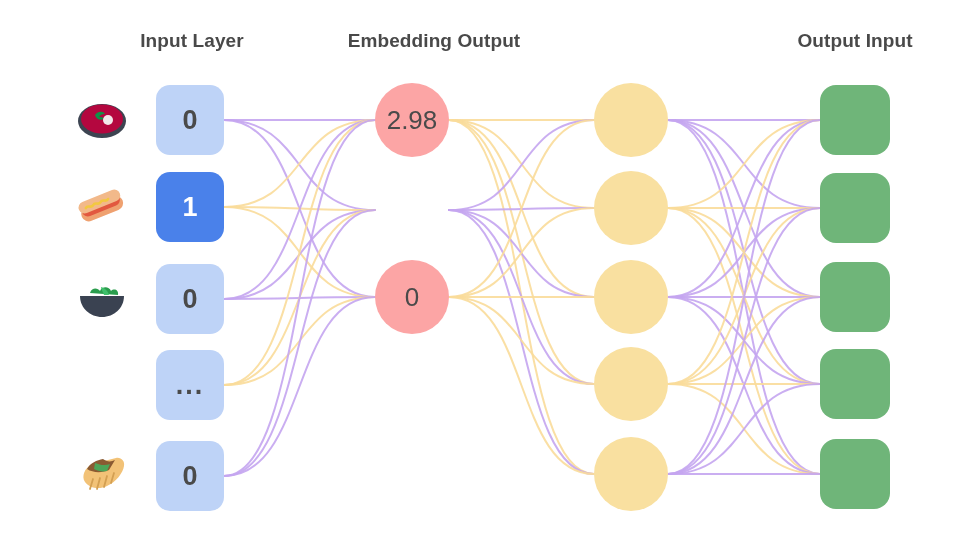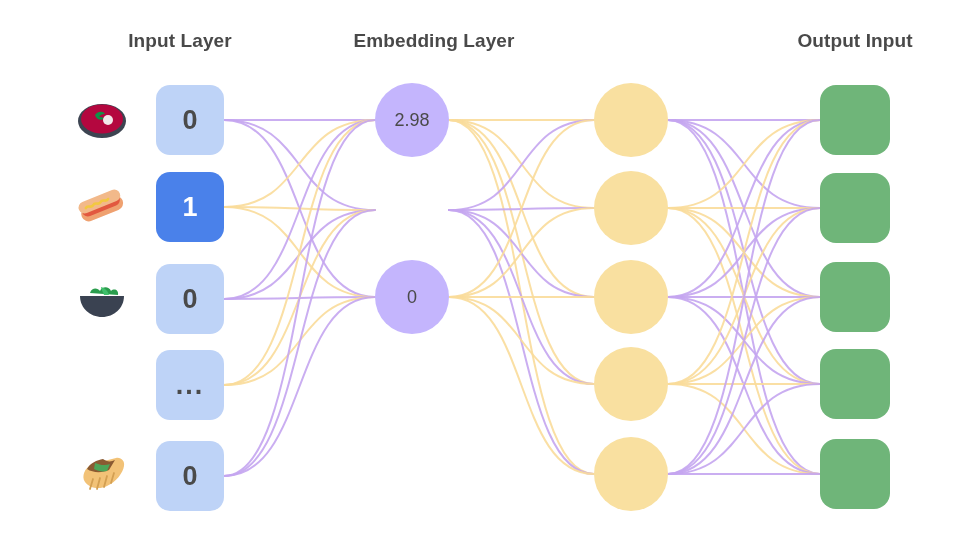--- a/index.html
+++ b/index.html
@@ -62,22 +62,22 @@
   }
   .input-box.ellipsis {
     font-size: 27px;
     letter-spacing: 2px;
     line-height: 0.4;
   }
   .emb-node {
     width: 74px;
     height: 74px;
     border-radius: 50%;
-    background: #c4b5fd;
-    font-size: 18px;
+    background: #fca5a5;
+    font-size: 26px;
     color: #4a4a4a;
   }
   .hidden-node {
     width: 74px;
     height: 74px;
     border-radius: 50%;
     background: #f9e0a0;
   }
   .output-box {
     width: 70px;
@@ -151,22 +151,22 @@
       <path d="M 668 384 C 751.6 384, 736.4 297, 820 297" stroke="#f9dc9a" stroke-width="2" fill="none" stroke-linecap="round" opacity="0.9"></path>
       <path d="M 668 384 C 751.6 384, 736.4 384, 820 384" stroke="#f9dc9a" stroke-width="2" fill="none" stroke-linecap="round" opacity="0.9"></path>
       <path d="M 668 384 C 751.6 384, 736.4 474, 820 474" stroke="#f9dc9a" stroke-width="2" fill="none" stroke-linecap="round" opacity="0.9"></path>
       <path d="M 668 474 C 751.6 474, 736.4 120, 820 120" stroke="#c4a5ef" stroke-width="2" fill="none" stroke-linecap="round" opacity="0.9"></path>
       <path d="M 668 474 C 751.6 474, 736.4 208, 820 208" stroke="#c4a5ef" stroke-width="2" fill="none" stroke-linecap="round" opacity="0.9"></path>
       <path d="M 668 474 C 751.6 474, 736.4 297, 820 297" stroke="#c4a5ef" stroke-width="2" fill="none" stroke-linecap="round" opacity="0.9"></path>
       <path d="M 668 474 C 751.6 474, 736.4 384, 820 384" stroke="#c4a5ef" stroke-width="2" fill="none" stroke-linecap="round" opacity="0.9"></path>
       <path d="M 668 474 C 751.6 474, 736.4 474, 820 474" stroke="#c4a5ef" stroke-width="2" fill="none" stroke-linecap="round" opacity="0.9"></path>
     </svg>
 
-  <div class="layer-title" style="left:180px; top:30px;">Input Layer</div>
-  <div class="layer-title" style="left:434px; top:30px;">Embedding Layer</div>
+  <div class="layer-title" style="left:192px; top:30px;">Input Layer</div>
+  <div class="layer-title" style="left:434px; top:30px;">Embedding Output</div>
   <div class="layer-title" style="left:855px; top:30px;">Output Input</div>
 
   <div class="icon-cell" style="left:74px; top:92px;">
     <svg width="54" height="54" viewBox="0 0 54 54">
       <ellipse cx="27" cy="28" rx="24" ry="17" fill="#3d4451"></ellipse>
       <ellipse cx="27" cy="26" rx="21" ry="14.5" fill="#b4073f"></ellipse>
       <path d="M20 22c3-4 8-4 10-1-3 0-5 1-6 3 2 0 4 0 5 2-4 2-8 0-9-4z" fill="#0e9347"></path>
       <circle cx="33" cy="27" r="5" fill="#f2e8ea"></circle>
     </svg>
   </div>

